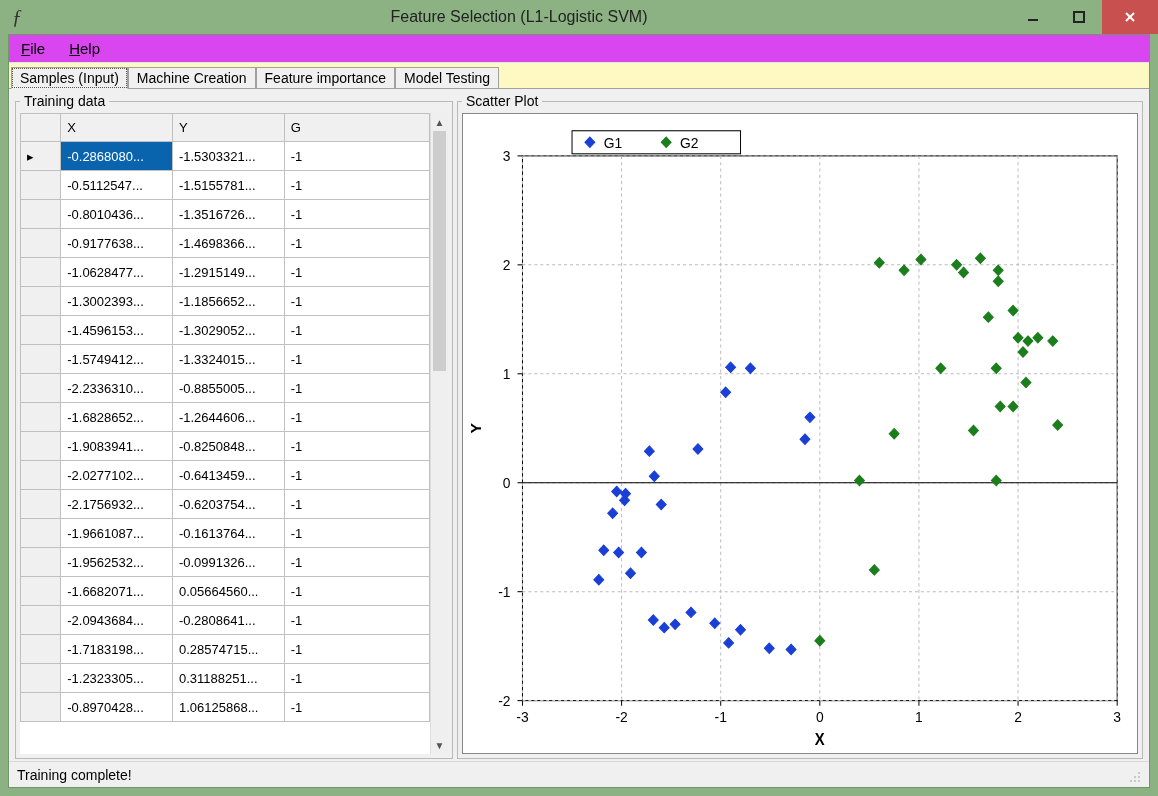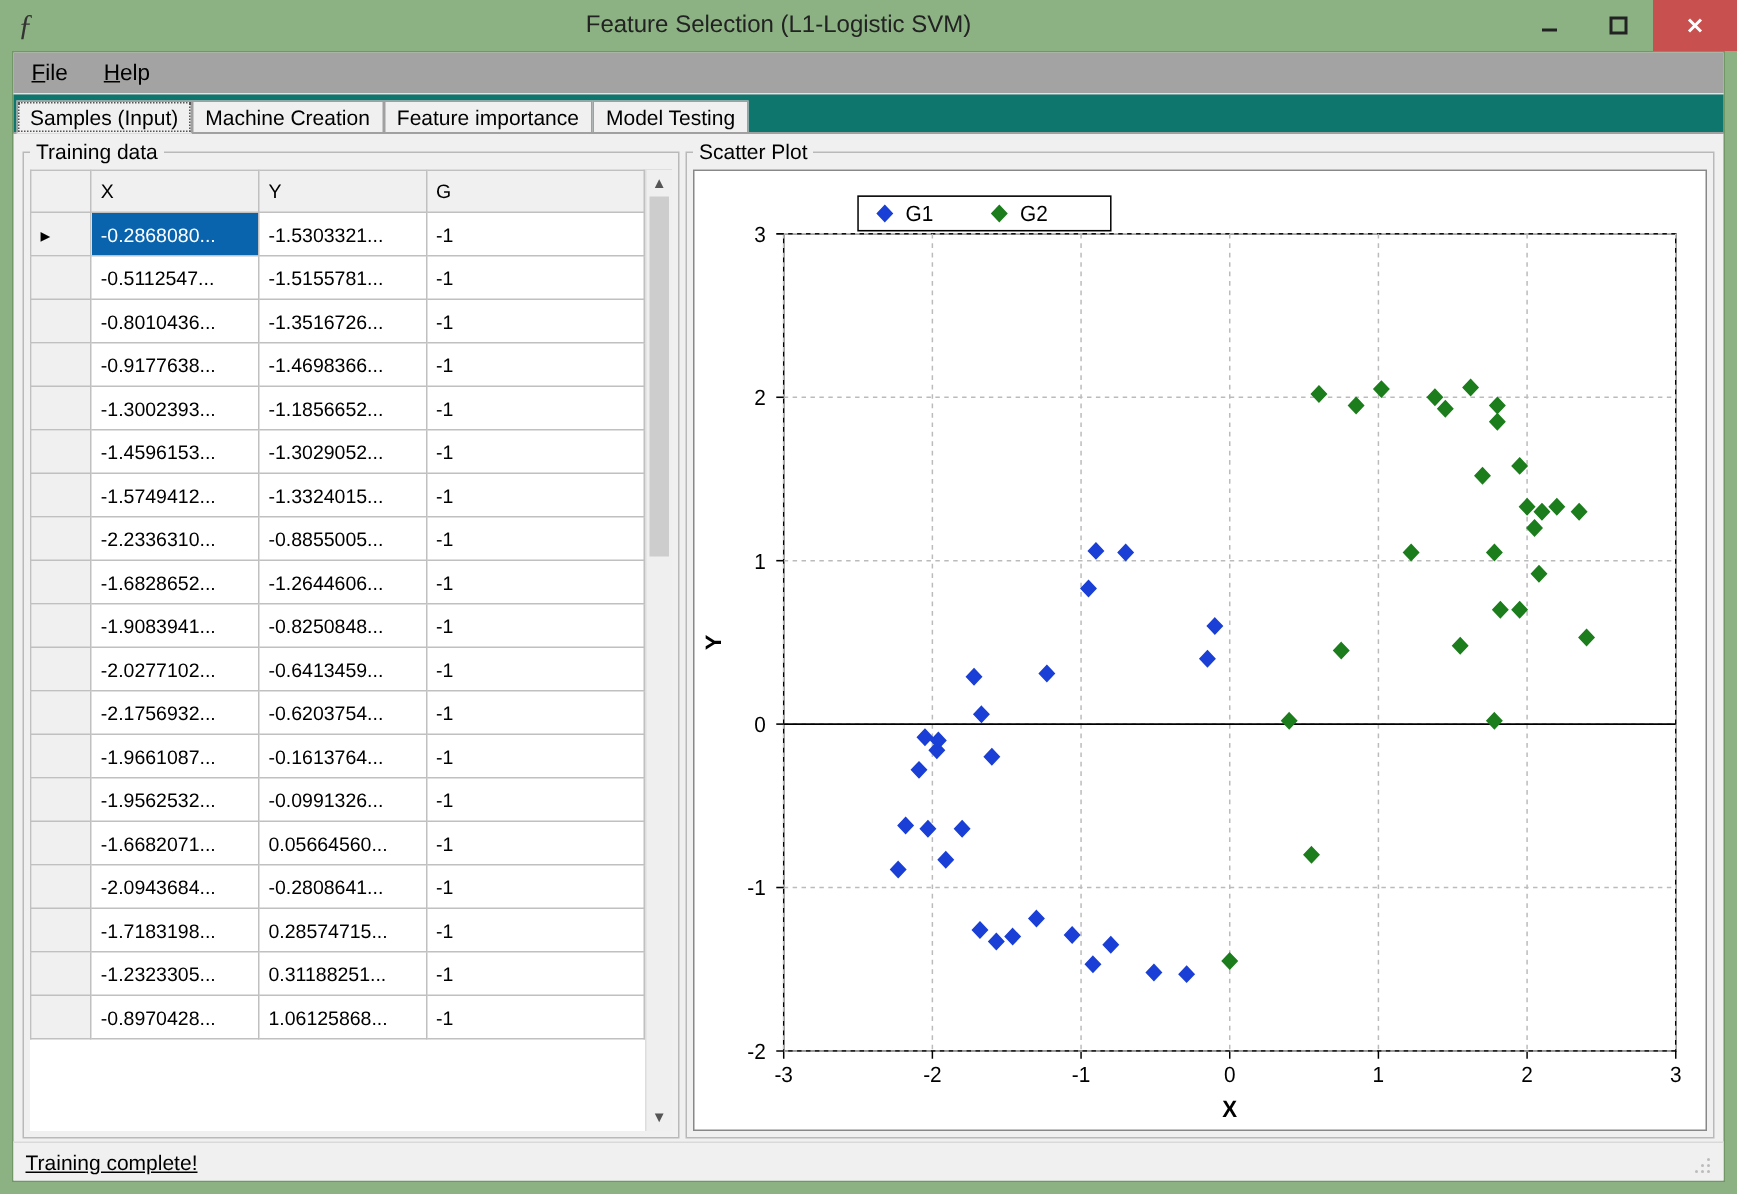--- a/index.html
+++ b/index.html
@@ -10,25 +10,25 @@
   .titlebar .app-icon { width: 28px; display:flex; align-items:center; justify-content:center; font-family: Georgia, serif; font-style: italic; font-size: 20px; color:#333; padding-left:6px;}
   .titlebar .title { flex: 1; text-align: center; font-size: 16px; color: #222; line-height: 34px; }
   .win-btns { display: flex; }
   .win-btn { width: 46px; display:flex; align-items:center; justify-content:center; font-size:18px; color:#222; }
   .win-btn.close { background: #c8504f; color:#fff; font-weight:600; width:56px;}
   .win-btn svg { width:14px; height:14px; }
 
   
   .window-inner { background:#f0f0f0; margin:0 8px 8px 8px; height: calc(796px - 34px - 8px); border:1px solid #719767; display:flex; flex-direction:column; }
 
-  .menubar { height:28px; background:#a3a3a3; display:flex; align-items:center; padding:0 12px; gap:24px; font-size:15px; color:#000; border-bottom:1px solid #e3e3e3;}
+  .menubar { height:28px; background:#d946ef; display:flex; align-items:center; padding:0 12px; gap:24px; font-size:15px; color:#000; border-bottom:1px solid #e3e3e3;}
   .menubar .menu-item span.ul { text-decoration: underline; }
 
   
-  .tabstrip { height:26px; background:#0f766e; display:flex; align-items:flex-end; font-size:14px; border-bottom:1px solid #a0a0a0; padding-left:2px;}
+  .tabstrip { height:26px; background:#fef9c3; display:flex; align-items:flex-end; font-size:14px; border-bottom:1px solid #a0a0a0; padding-left:2px;}
   .tab { padding:2px 8px 2px 8px; border:1px solid #a0a0a0; border-bottom:none; background:#f0f0f0; margin-right:0px; position:relative; color:#000;}
   .tab.active { background:#f0f0f0; border-bottom:1px solid #f0f0f0; z-index:2; top:1px; border-top:1px solid #a0a0a0; outline:1px dotted #555; outline-offset:-2px;}
 
   
   .content { flex:1; display:flex; padding:4px 6px 2px 6px; gap:4px; overflow:hidden;}
   fieldset { border:1px solid #b9b9b9; padding:4px; position:relative; }
   fieldset > legend { font-size:14px; color:#000; padding:0 4px;}
   .left-panel { width:438px; display:flex; flex-direction:column;gap:43px; }
   .right-panel { flex:1; display:flex; flex-direction:row; }
 
@@ -43,21 +43,21 @@
   .scrollbar-v { width:18px; background:#efefef; display:flex; flex-direction:column; border-left:1px solid #ddd;}
   .sb-btn { height:18px; display:flex; align-items:center; justify-content:center; color:#555; font-size:10px;}
   .sb-track { flex:1; position:relative; }
   .sb-thumb { position:absolute; top:0; left:2px; right:2px; height:240px; background:#cdcdcd; border-radius:0;}
   
   
   .plot-area { flex:1; background:#fff; border:1px solid #888; position:relative; }
   .plot-svg { width:100%; height:100%; display:block;}
   
   
-  .statusbar { height:26px; background:#f0f0f0; display:flex; align-items:center; justify-content:space-between; padding:0 8px; border-top:1px solid #d9d9d9; font-size:14px;text-decoration:underline;}
+  .statusbar { height:26px; background:#f0f0f0; display:flex; align-items:center; justify-content:space-between; padding:0 8px; border-top:1px solid #d9d9d9; font-size:14px;}
   .grip { width:16px; height:16px; opacity:0.5;}
 </style>
 </head>
 <body>
 
 <div class="titlebar">
   <div class="app-icon">ƒ</div>
   <div class="title">Feature Selection (L1-Logistic SVM)</div>
   <div class="win-btns">
     <div class="win-btn">
@@ -130,20 +130,26 @@
                 <tr>
                   <td class="row-header"></td>
                   <td>-0.8010436...</td>
                   <td>-1.3516726...</td>
                   <td>-1</td>
                 </tr>
                 <tr>
                   <td class="row-header"></td>
                   <td>-0.9177638...</td>
                   <td>-1.4698366...</td>
+                  <td>-1</td>
+                </tr>
+                <tr>
+                  <td class="row-header"></td>
+                  <td>-1.0628477...</td>
+                  <td>-1.2915149...</td>
                   <td>-1</td>
                 </tr>
                 <tr>
                   <td class="row-header"></td>
                   <td>-1.3002393...</td>
                   <td>-1.1856652...</td>
                   <td>-1</td>
                 </tr>
                 <tr>
                   <td class="row-header"></td>

